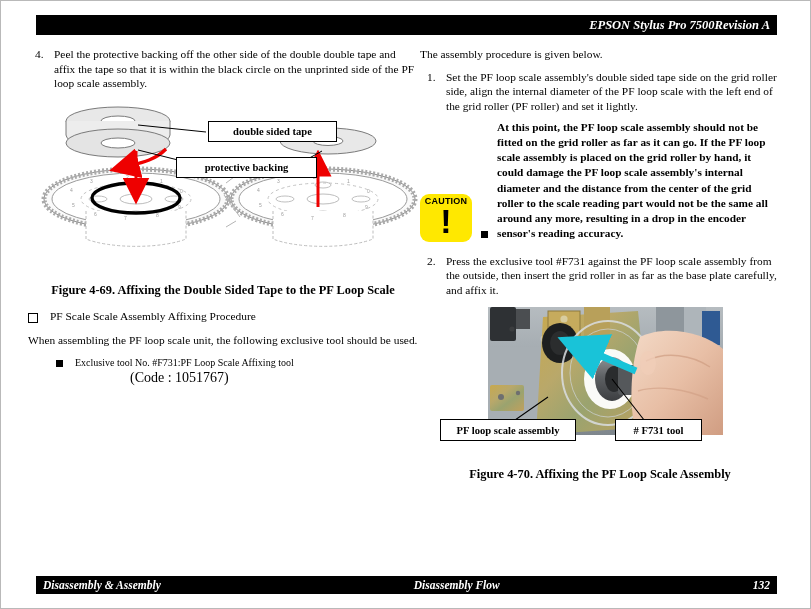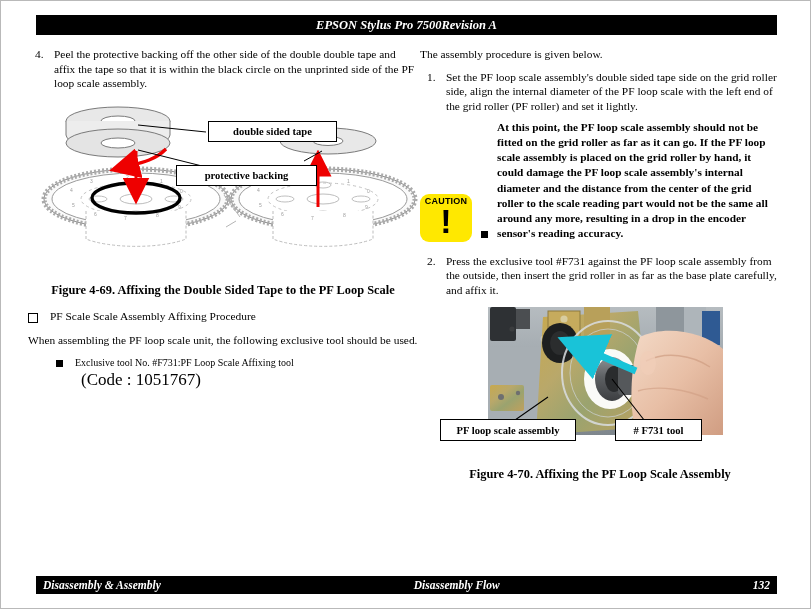--- a/index.html
+++ b/index.html
@@ -34,21 +34,21 @@
     align-items: center;
   }
   #header-bar {
     left: 35px;
     top: 14px;
     width: 741px;
     height: 20px;
     font-size: 12.5px;
     padding: 0 7px;
     box-sizing: border-box;
-    justify-content: center;
+    justify-content: flex-end;
   }
   #footer-bar {
     left: 35px;
     top: 575px;
     width: 741px;
     height: 18px;
     font-size: 11.5px;
     padding: 0 7px;
     box-sizing: border-box;
   }
@@ -110,22 +110,22 @@
   }
   .sq-filled {
     display: inline-block;
     width: 7px; height: 7px;
     background: #000;
     margin-right: 12px;
     margin-top: 3px;
     flex: 0 0 auto;
   }
   .code-line {
-    font-size: 17px;
-    margin-left: 53px;
+    font-size: 14px;
+    margin-left: 102px;
     margin-top: 2px;
   }
 
   
   .fig-caption {
     font-weight: bold;
     font-size: 12.4px;
     text-align: center;
     font-family: "Liberation Serif", serif;
   }
@@ -326,21 +326,21 @@
         <path d="M138,50 C126,62 112,64 96,68" stroke="#ee0000" stroke-width="3.4" fill="none" marker-end="url(#redArrow)"></path>
         <path d="M108,52 L108,92" stroke="#ee0000" stroke-width="3" marker-end="url(#redArrow)"></path>
         <path d="M290,108 L290,64" stroke="#ee0000" stroke-width="3" marker-end="url(#redArrow)"></path>
 
         <path d="M110,26 L178,33" stroke="#000000" stroke-width="1" fill="none"></path>
         <path d="M110,51 L178,68" stroke="#000000" stroke-width="1" fill="none"></path>
         <path d="M294,52 L276,62" stroke="#000000" stroke-width="1" fill="none"></path>
       </svg>
 
       <div class="callout" style="left:180px; top:22px; width:129px; height:21px;">double sided tape</div>
-      <div class="callout" style="left:148px; top:66px; width:141px; height:21px;">protective backing</div>
+      <div class="callout" style="left:148px; top:58px; width:141px; height:21px;">protective backing</div>
     </div>
 
     <div class="fig-caption" style="margin-top:16px;">Figure 4-69.  Affixing the Double Sided Tape to the PF Loop Scale</div>
 
     <div class="sq-heading">
       <span class="sq-open"></span>
       <span>PF Scale Scale Assembly Affixing Procedure</span>
     </div>
 
     <div class="plain-para">When assembling the PF loop scale unit, the following exclusive tool should be used.</div>

